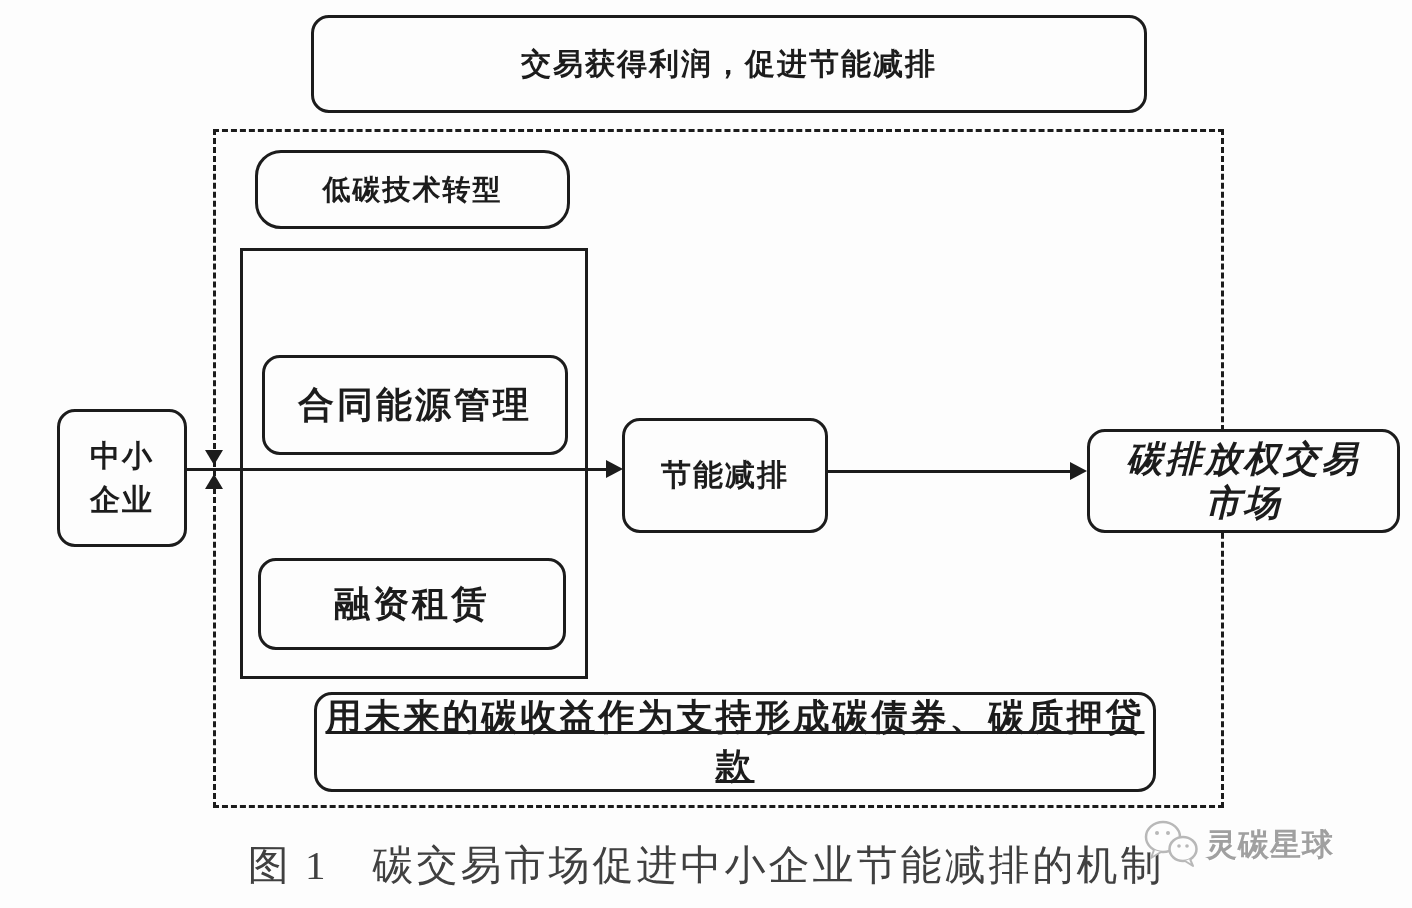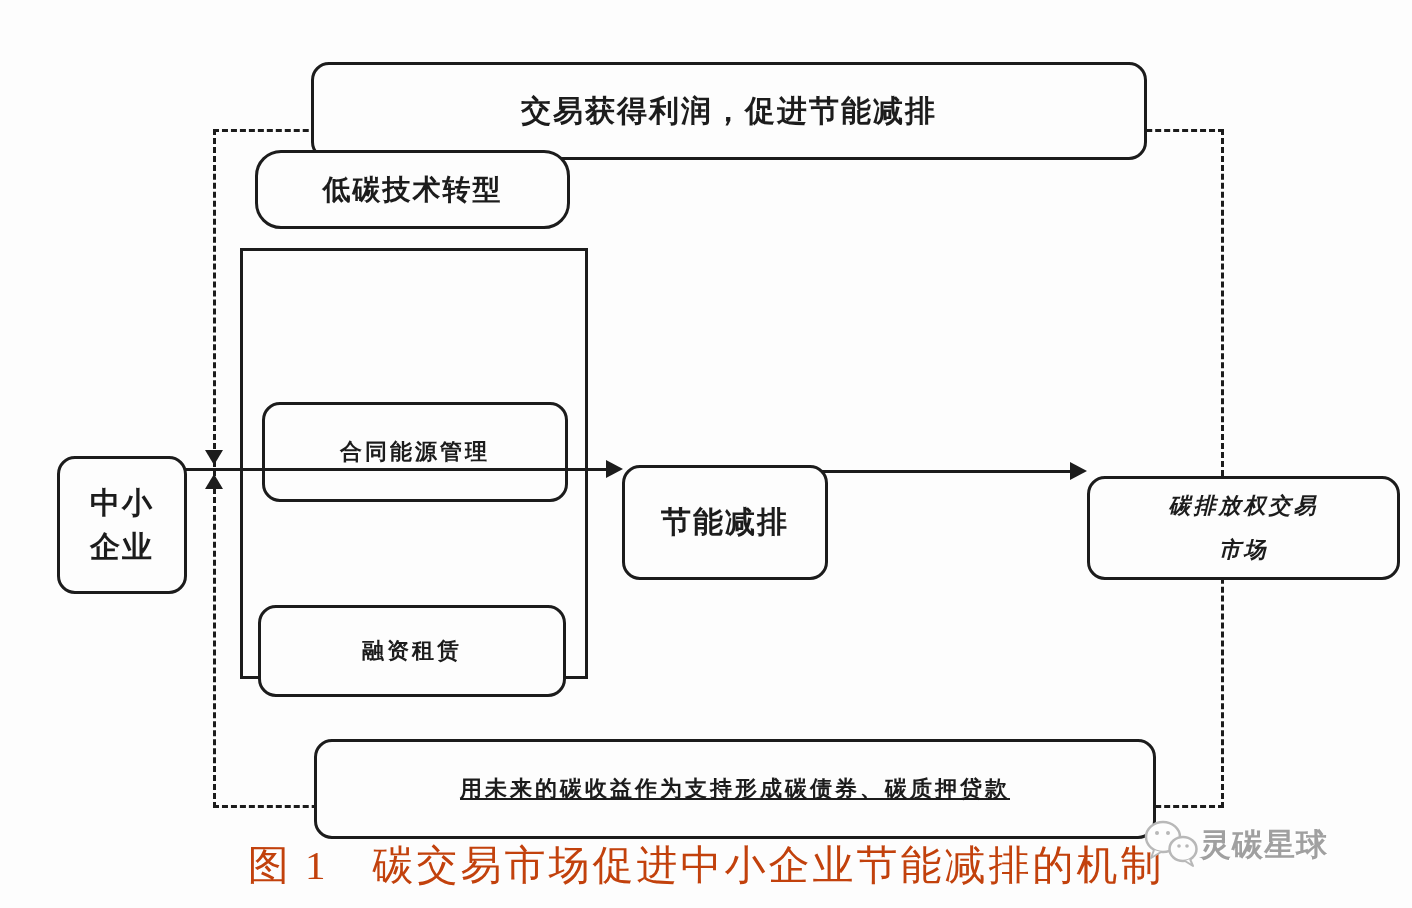--- a/index.html
+++ b/index.html
@@ -15,21 +15,21 @@
     position:absolute;
     border:3px solid #1c1c1c;
     background:#fdfdfd;
     display:flex;
     align-items:center;
     justify-content:center;
     text-align:center;
     font-weight:700;
     box-sizing:border-box;
   }
-  .rounded{border-radius:18px;margin-top:47px;}
+  .rounded{border-radius:18px;}
   .rounded-sm{border-radius:26px;}
   .dashed-rect{
     position:absolute;
     border:3px dashed #1c1c1c;
     box-sizing:border-box;
     background:transparent;
   }
   .group-rect{
     position:absolute;
     border:3px solid #1c1c1c;
@@ -61,38 +61,39 @@
     border-left:9px solid transparent;
     border-right:9px solid transparent;
     border-bottom:15px solid #1c1c1c;
   }
   .caption{
     position:absolute;
     left:0;top:838px;width:1412px;
     text-align:center;
     font-size:41px;
     letter-spacing:3px;
-    color:#c2410c;
+    color:#404040;
   }
   .watermark{
     position:absolute;
     left:1142px;top:818px;
     display:flex;
     align-items:center;
+    gap:6px;
     color:#a0a0a0;
   }
   .watermark-text{
     font-size:31px;
     font-weight:700;
     letter-spacing:1px;
     color:#a0a0a0;
     text-shadow:1px 1px 0 #ffffff;
   }
   .fs30{font-size:30px;letter-spacing:2px;}
-  .fs29{font-size:22px;letter-spacing:3px;}
+  .fs29{font-size:36px;letter-spacing:3px;}
   .fs28{font-size:28px;letter-spacing:2px;}
   .two-line{flex-direction:column;line-height:44px;border-radius:18px;}
 </style>
 </head>
 <body>
 
 <div class="stage">
 
   <div class="dashed-rect" style="left:213px;top:129px;width:1011px;height:679px;"></div>
 

